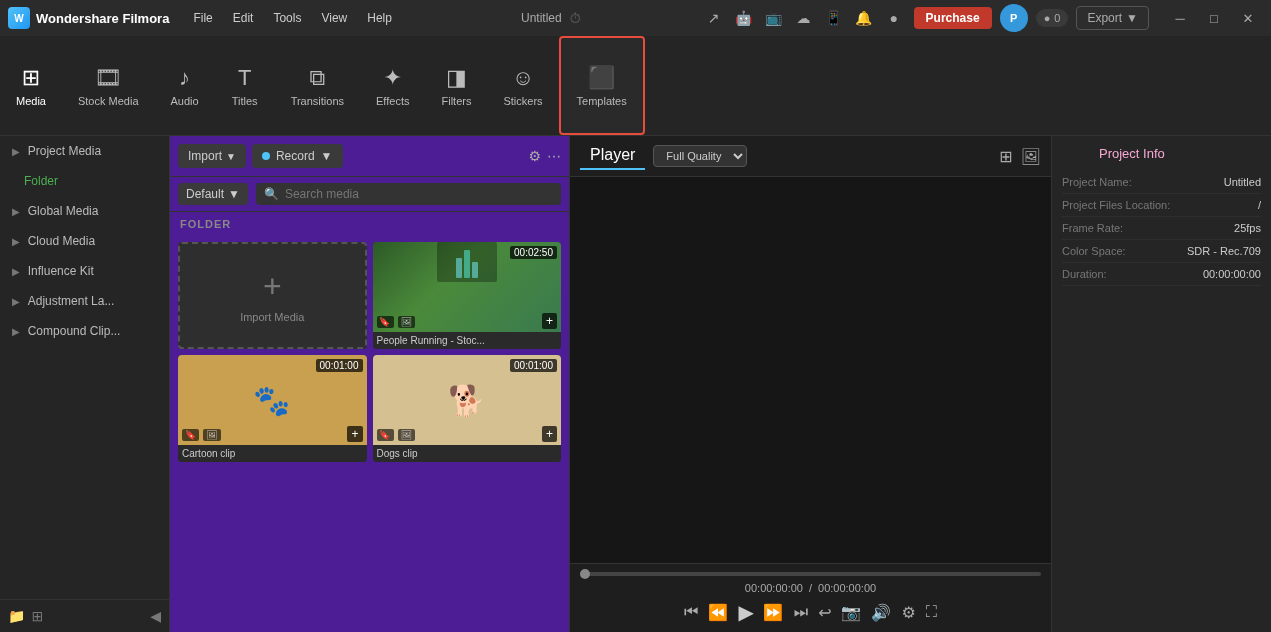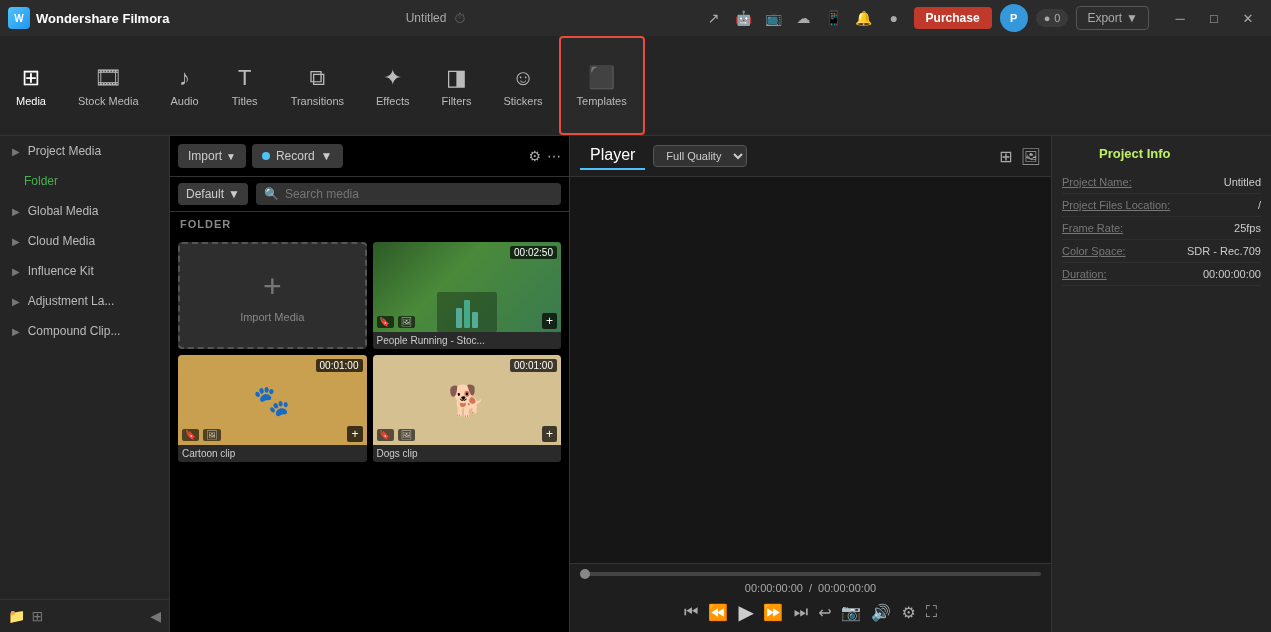--- a/index.html
+++ b/index.html
@@ -34,21 +34,21 @@
     #app-body { display: flex; height: calc(632px - 36px - 100px); }
 
     
     #left-sidebar { width: 170px; background: #252525; border-right: 1px solid #333; display: flex; flex-direction: column; overflow-y: auto; }
     .sidebar-item { display: flex; align-items: center; gap: 8px; padding: 8px 12px; cursor: pointer; color: #bbb; border-radius: 3px; }
     .sidebar-item.active { color: #4caf50; }
     .sidebar-item .si-arrow { font-size: 10px; color: #777; }
     .sidebar-item .si-label { font-size: 12px; }
 
     
-    #media-panel { width: 400px; background: #000000; border-right: 1px solid #333; display: flex; flex-direction: column; }
+    #media-panel { width: 400px; background: #4c1d95; border-right: 1px solid #333; display: flex; flex-direction: column; }
     #media-toolbar { display: flex; align-items: center; gap: 6px; padding: 8px; border-bottom: 1px solid #333; }
     .import-btn { display: flex; align-items: center; gap: 4px; background: #3a3a3a; border: none; color: #ccc; padding: 5px 10px; border-radius: 4px; font-size: 12px; cursor: pointer; }
     .import-btn .arrow { font-size: 10px; }
     .record-btn { display: flex; align-items: center; gap: 6px; background: #3a3a3a; border: none; color: #ccc; padding: 5px 10px; border-radius: 4px; font-size: 12px; cursor: pointer; }
     .record-dot { width: 8px; height: 8px; background: #4fc3f7; border-radius: 50%; }
     .filter-icon { margin-left: auto; cursor: pointer; color: #aaa; font-size: 14px; }
     .more-icon { cursor: pointer; color: #aaa; font-size: 14px; }
     #media-subbar { display: flex; align-items: center; gap: 8px; padding: 6px 8px; border-bottom: 1px solid #333; }
     .default-btn { display: flex; align-items: center; gap: 4px; background: #3a3a3a; border: none; color: #ccc; padding: 4px 8px; border-radius: 4px; font-size: 12px; cursor: pointer; }
     .search-box { flex: 1; display: flex; align-items: center; gap: 6px; background: #333; border-radius: 4px; padding: 4px 8px; }
@@ -75,32 +75,39 @@
     .timeline-bar { width: 100%; height: 4px; background: #444; border-radius: 2px; position: relative; }
     .timeline-bar .progress { height: 100%; width: 0%; background: #4fc3f7; border-radius: 2px; }
     .timeline-bar .thumb { width: 10px; height: 10px; background: #888; border-radius: 50%; position: absolute; top: -3px; left: 0%; cursor: pointer; }
     .time-display { display: flex; align-items: center; justify-content: center; gap: 6px; font-size: 11px; color: #aaa; }
     .playback-controls { display: flex; align-items: center; justify-content: center; gap: 10px; }
     .pc-btn { color: #aaa; font-size: 16px; cursor: pointer; background: none; border: none; }
     .pc-btn.play { font-size: 20px; color: #ccc; }
 
     
     #right-panel { width: 220px; background: #252525; border-left: 1px solid #333; padding: 10px; }
-    #right-panel h3 { font-size: 13px; color: #bef264; margin-bottom: 10px; font-weight: 700; padding-left: 37px; }
+    #right-panel h3 { font-size: 13px; color: #f9a8d4; margin-bottom: 10px; font-weight: 400; padding-left: 37px; }
     .info-row { display: flex; justify-content: space-between; padding: 5px 0; border-bottom: 1px solid #2e2e2e; font-size: 11px; }
-    .info-label { color: #777; text-decoration: underline; }
+    .info-label { color: #777; }
     .info-value { color: #ccc; }
   </style>
 </head>
 <body>
 
 <div id="titlebar">
   <div class="app-logo">
     <div class="logo-icon">W</div>
     <span>Wondershare Filmora</span>
+  </div>
+  <div class="menu-items">
+    <span class="menu-item">File</span>
+    <span class="menu-item">Edit</span>
+    <span class="menu-item">Tools</span>
+    <span class="menu-item">View</span>
+    <span class="menu-item">Help</span>
   </div>
   <div class="file-info">
     <span>Untitled</span>
     <span style="color:#666; font-size:14px;">⏱</span>
   </div>
   <div class="title-icons">
     <span class="title-icon">↗</span>
     <span class="title-icon">🤖</span>
     <span class="title-icon">📺</span>
     <span class="title-icon">☁</span>
@@ -227,21 +234,21 @@
     </div>
     <div class="folder-label">FOLDER</div>
     <div id="media-grid">
 
       <div class="media-card import-card">
         <span class="plus">+</span>
         <span class="import-label">Import Media</span>
       </div>
 
       <div class="media-card" style="position:relative;">
-        <div style="width:100%; height:90px; background: linear-gradient(135deg, #2d5a27 0%, #4a8a3a 40%, #3a7a50 100%); display:flex; align-items:flex-end; justify-content:center; position:relative;">
+        <div style="width:100%; height:90px; background: linear-gradient(135deg, #2d5a27 0%, #4a8a3a 40%, #3a7a50 100%); display:flex; align-items:flex-start; justify-content:center; position:relative;">
           <div style="width:60px; height:40px; background:rgba(0,0,0,0.3); border-radius:2px; display:flex; align-items:flex-end; justify-content:center; padding-bottom:4px;">
             <div style="display:flex; gap:2px; align-items:flex-end;">
               <div style="width:6px; height:20px; background:#5a9; border-radius:1px;"></div>
               <div style="width:6px; height:28px; background:#4a8; border-radius:1px;"></div>
               <div style="width:6px; height:16px; background:#5a9; border-radius:1px;"></div>
             </div>
           </div>
           <span class="media-duration">00:02:50</span>
           <div style="position:absolute; bottom:4px; left:4px; display:flex; gap:4px;">
             <span style="background:rgba(0,0,0,0.6); color:#ccc; font-size:9px; padding:1px 3px; border-radius:2px;">🔖</span>

